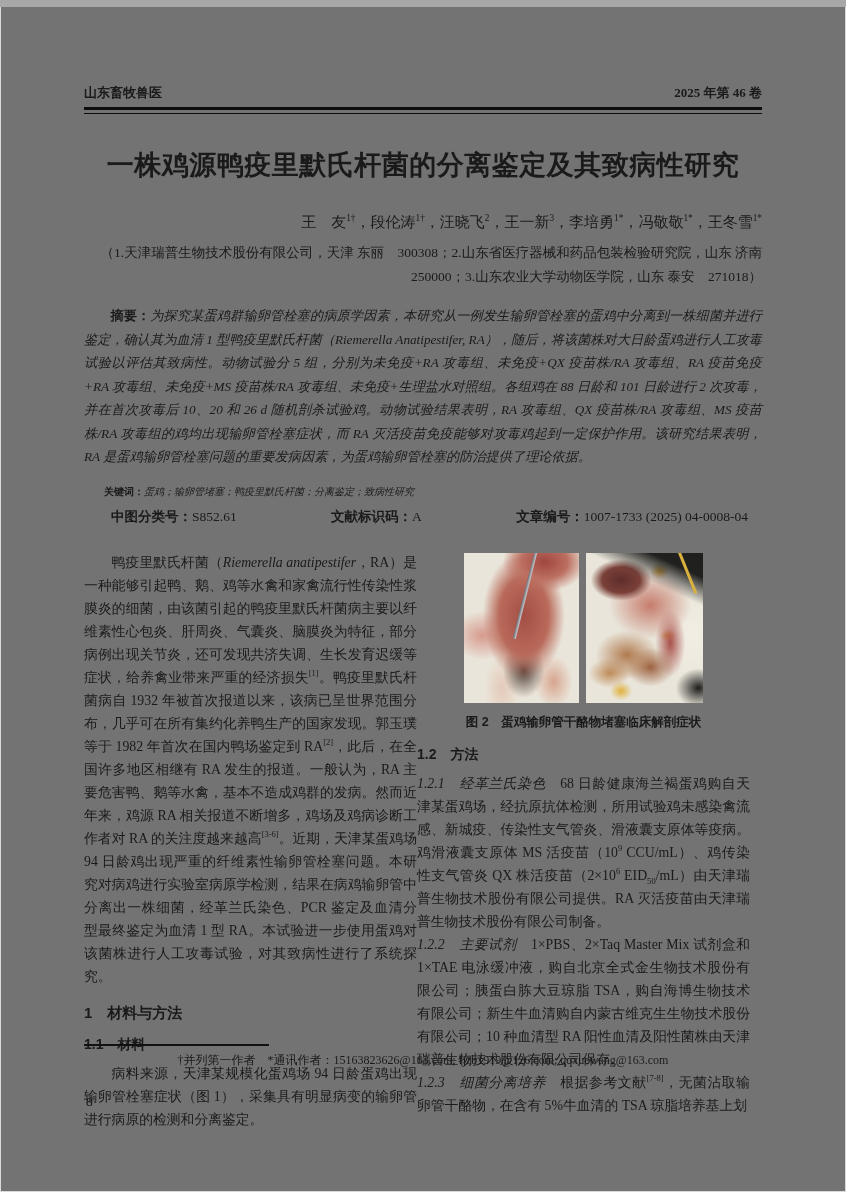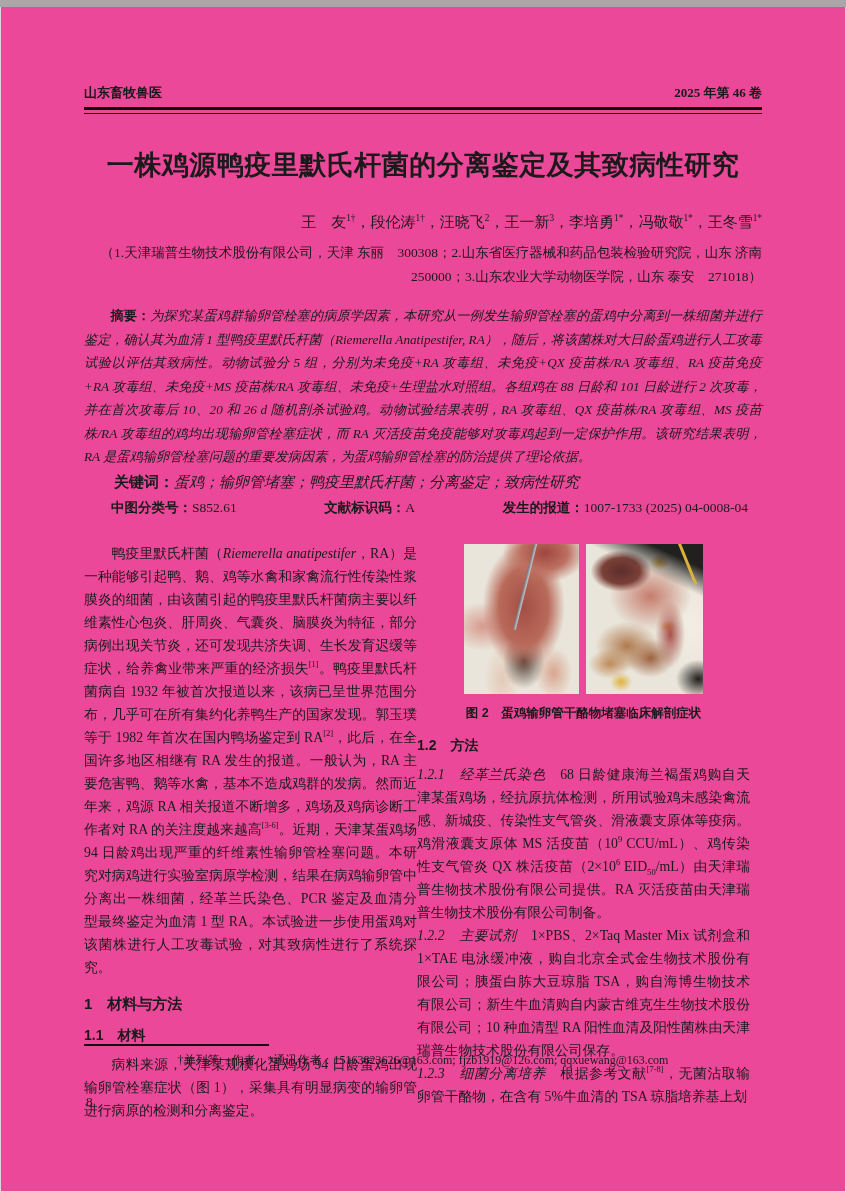--- a/index.html
+++ b/index.html
@@ -1,37 +1,37 @@
 <!DOCTYPE html>
 <html><head>
 <meta charset="utf-8">
 <style>
   html,body{margin:0;padding:0;background:#ffffff;}
   .page{
-    position:relative;width:846px;height:1192px;background:#ec4899;
+    position:relative;width:846px;height:1192px;background:#737373;
     font-family:"Liberation Serif","DejaVu Serif",serif;color:#1a1a1a;
     overflow:hidden;box-shadow:inset 0 0 0 1px #d9d9d9;
   }
   .scan-edge{position:absolute;top:0;left:0;right:0;height:7px;background:#a8a8a8;}
   .content{margin:0 84px;}
   
   .running-head{display:flex;justify-content:space-between;align-items:flex-end;
     padding-top:84px;font-size:13px;font-weight:bold;}
   .rule-thick{height:3px;background:#0e0e0e;margin-top:5px;}
   .rule-thin{height:1.5px;background:#0e0e0e;margin-top:2.5px;}
   
   .title{margin:33px 0 0;text-align:center;font-family:Liberation Mono, monospace;
     font-size:27px;font-weight:bold;letter-spacing:.5px;}
   .authors{margin-top:30px;text-align:right;font-size:15px;}
   .affil{margin-top:9px;text-align:right;font-size:13.5px;line-height:24px;}
   
   .abstract-p{margin:15px 0 0;font-size:13.2px;line-height:23.5px;text-align:justify;text-indent:2em;}
   .lbl{font-family:"Liberation Sans","DejaVu Sans",sans-serif;font-weight:bold;font-style:normal;}
   .kai-inline,.kw-text,.kai{font-style:italic;}
-  .kw{margin:1px 0 0;font-size:15px;line-height:23px;text-indent:2em;}
+  .kw{margin:11px 0 0;font-size:10px;line-height:23px;text-indent:2em;}
   .meta-row{display:flex;justify-content:space-between;margin-top:3px;
     padding:0 14px 0 27px;font-size:13.5px;line-height:22px;gap:13px;}
   sup,sub{font-size:.62em;line-height:0;}
   
   .columns{display:flex;gap:0;margin-top:23px;}
   .col{width:333px;font-size:13.8px;line-height:23px;text-align:justify;}
   .body-p{margin:0;text-indent:2em;}
   .no-indent{text-indent:0;}
   h2.sec{margin:13px 0 9px;font-family:"Liberation Sans","DejaVu Sans",sans-serif;
     font-size:15px;font-weight:bold;}
@@ -94,21 +94,21 @@
 
     <div class="affil">（1.天津瑞普生物技术股份有限公司，天津 东丽　300308；2.山东省医疗器械和药品包装检验研究院，山东 济南　250000；3.山东农业大学动物医学院，山东 泰安　271018）</div>
 
     <p class="abstract-p"><span class="lbl">摘要：</span><span class="kai-inline"><span>为探究某蛋鸡群输卵管栓塞的病原学因素，本研究从一例发生输卵管栓塞的蛋鸡中分离到一株细菌并进行鉴定，确认其为血清 1 型鸭疫里默氏杆菌（</span><span class="kai-inline">Riemerella Anatipestifer</span><span>, RA），随后，将该菌株对大日龄蛋鸡进行人工攻毒试验以评估其致病性。动物试验分 5 组，分别为未免疫+RA 攻毒组、未免疫+QX 疫苗株/RA 攻毒组、RA 疫苗免疫+RA 攻毒组、未免疫+MS 疫苗株/RA 攻毒组、未免疫+生理盐水对照组。各组鸡在 88 日龄和 101 日龄进行 2 次攻毒，并在首次攻毒后 10、20 和 26 d 随机剖杀试验鸡。动物试验结果表明，RA 攻毒组、QX 疫苗株/RA 攻毒组、MS 疫苗株/RA 攻毒组的鸡均出现输卵管栓塞症状，而 RA 灭活疫苗免疫能够对攻毒鸡起到一定保护作用。该研究结果表明，RA 是蛋鸡输卵管栓塞问题的重要发病因素，为蛋鸡输卵管栓塞的防治提供了理论依据。</span></span></p>
 
     <p class="kw"><span class="lbl">关键词：</span><span class="kw-text">蛋鸡；输卵管堵塞；鸭疫里默氏杆菌；分离鉴定；致病性研究</span></p>
 
     <div class="meta-row">
       <span><span class="lbl">中图分类号：</span><span>S852.61</span></span>
       <span><span class="lbl">文献标识码：</span><span>A</span></span>
-      <span><span class="lbl">发生的报道：</span><span>1007-1733 (2025) 04-0008-04</span></span>
+      <span><span class="lbl">文章编号：</span><span>1007-1733 (2025) 04-0008-04</span></span>
     </div>
 
     <div class="columns">
       <div class="col">
         <p class="body-p"><span>鸭疫里默氏杆菌（</span><span class="kai-inline">Riemerella anatipestifer</span><span>，RA）是一种能够引起鸭、鹅、鸡等水禽和家禽流行性传染性浆膜炎的细菌，由该菌引起的鸭疫里默氏杆菌病主要以纤维素性心包炎、肝周炎、气囊炎、脑膜炎为特征，部分病例出现关节炎，还可发现共济失调、生长发育迟缓等症状，给养禽业带来严重的经济损失</span><sup>[1]</sup><span>。鸭疫里默氏杆菌病自 1932 年被首次报道以来，该病已呈世界范围分布，几乎可在所有集约化养鸭生产的国家发现。郭玉璞等于 1982 年首次在国内鸭场鉴定到 RA</span><sup>[2]</sup><span>，此后，在全国许多地区相继有 RA 发生的报道。一般认为，RA 主要危害鸭、鹅等水禽，基本不造成鸡群的发病。然而近年来，鸡源 RA 相关报道不断增多，鸡场及鸡病诊断工作者对 RA 的关注度越来越高</span><sup>[3-6]</sup><span>。近期，天津某蛋鸡场 94 日龄鸡出现严重的纤维素性输卵管栓塞问题。本研究对病鸡进行实验室病原学检测，结果在病鸡输卵管中分离出一株细菌，经革兰氏染色、PCR 鉴定及血清分型最终鉴定为血清 1 型 RA。本试验进一步使用蛋鸡对该菌株进行人工攻毒试验，对其致病性进行了系统探究。</span></p>
         <h2 class="sec">1　材料与方法</h2>
         <h3 class="subsec">1.1　材料</h3>
         <p class="body-p">病料来源，天津某规模化蛋鸡场 94 日龄蛋鸡出现输卵管栓塞症状（图 1），采集具有明显病变的输卵管进行病原的检测和分离鉴定。</p>
       </div>
 

